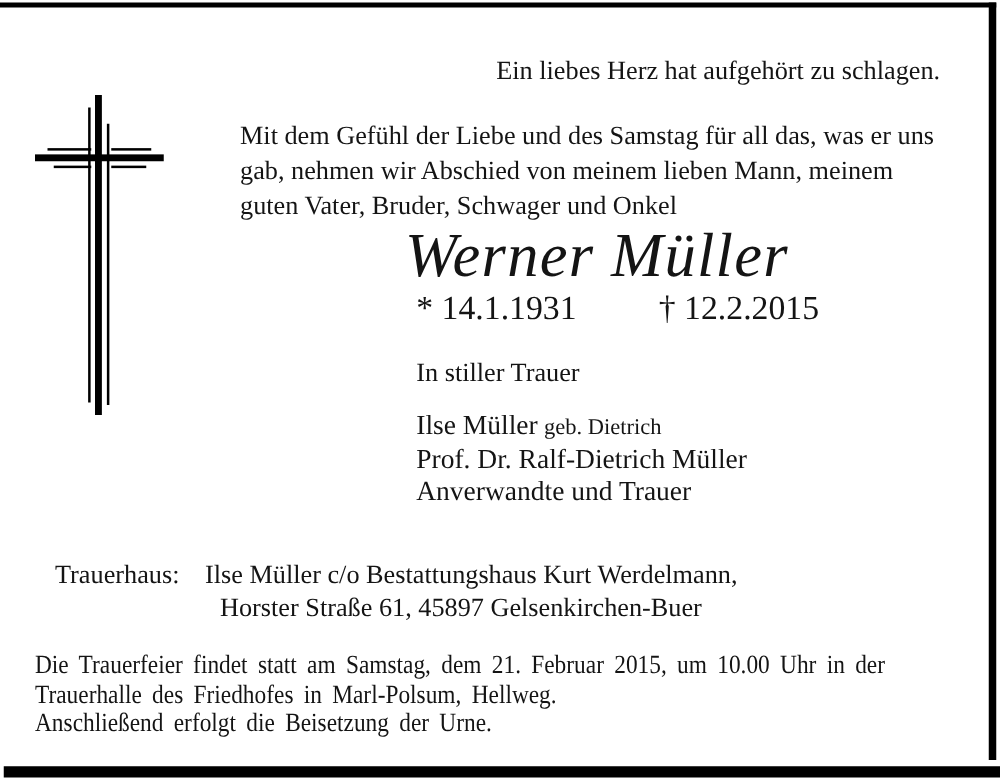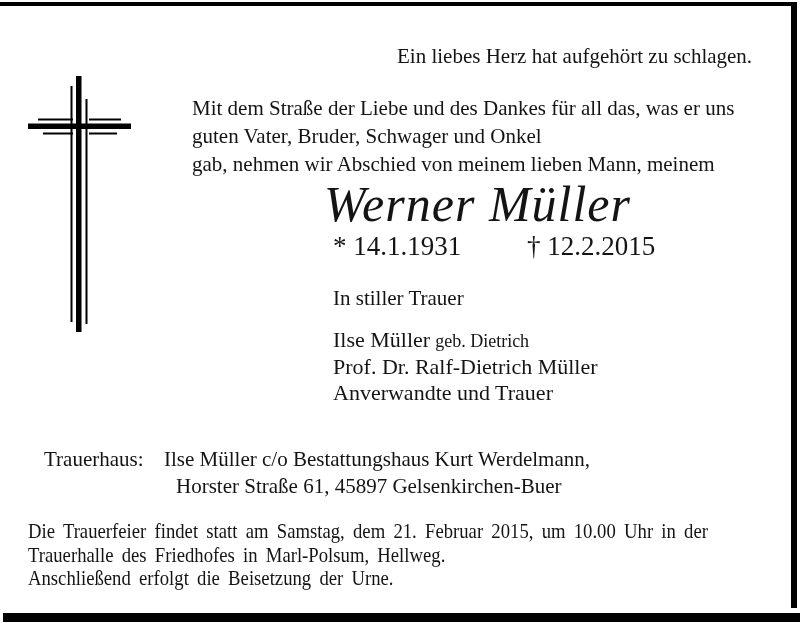--- a/index.html
+++ b/index.html
@@ -83,23 +83,23 @@
     <rect x="45.5" y="26" width="2" height="236"></rect>
     <rect x="60.5" y="39" width="2" height="225"></rect>
     <rect x="3" y="63.5" width="103" height="5.5"></rect>
     <rect x="13" y="58.5" width="35" height="2"></rect>
     <rect x="64" y="58.5" width="32" height="2"></rect>
     <rect x="18" y="72.5" width="30" height="2"></rect>
     <rect x="64" y="72.5" width="28" height="2"></rect>
   </svg>
 
   <div class="intro">
-    <div>Mit dem Straße der Liebe und des Dankes für all das, was er uns</div>
+    <div>Mit dem Gefühl der Liebe und des Samstag für all das, was er uns</div>
+    <div>gab, nehmen wir Abschied von meinem lieben Mann, meinem</div>
     <div>guten Vater, Bruder, Schwager und Onkel</div>
-    <div>gab, nehmen wir Abschied von meinem lieben Mann, meinem</div>
   </div>
 
   <div class="name">Werner Müller</div>
 
   <div class="dates">
     <span class="birth">* 14.1.1931</span>
     <span class="death">† 12.2.2015</span>
   </div>
 
   <div class="mourning-phrase">In stiller Trauer</div>

